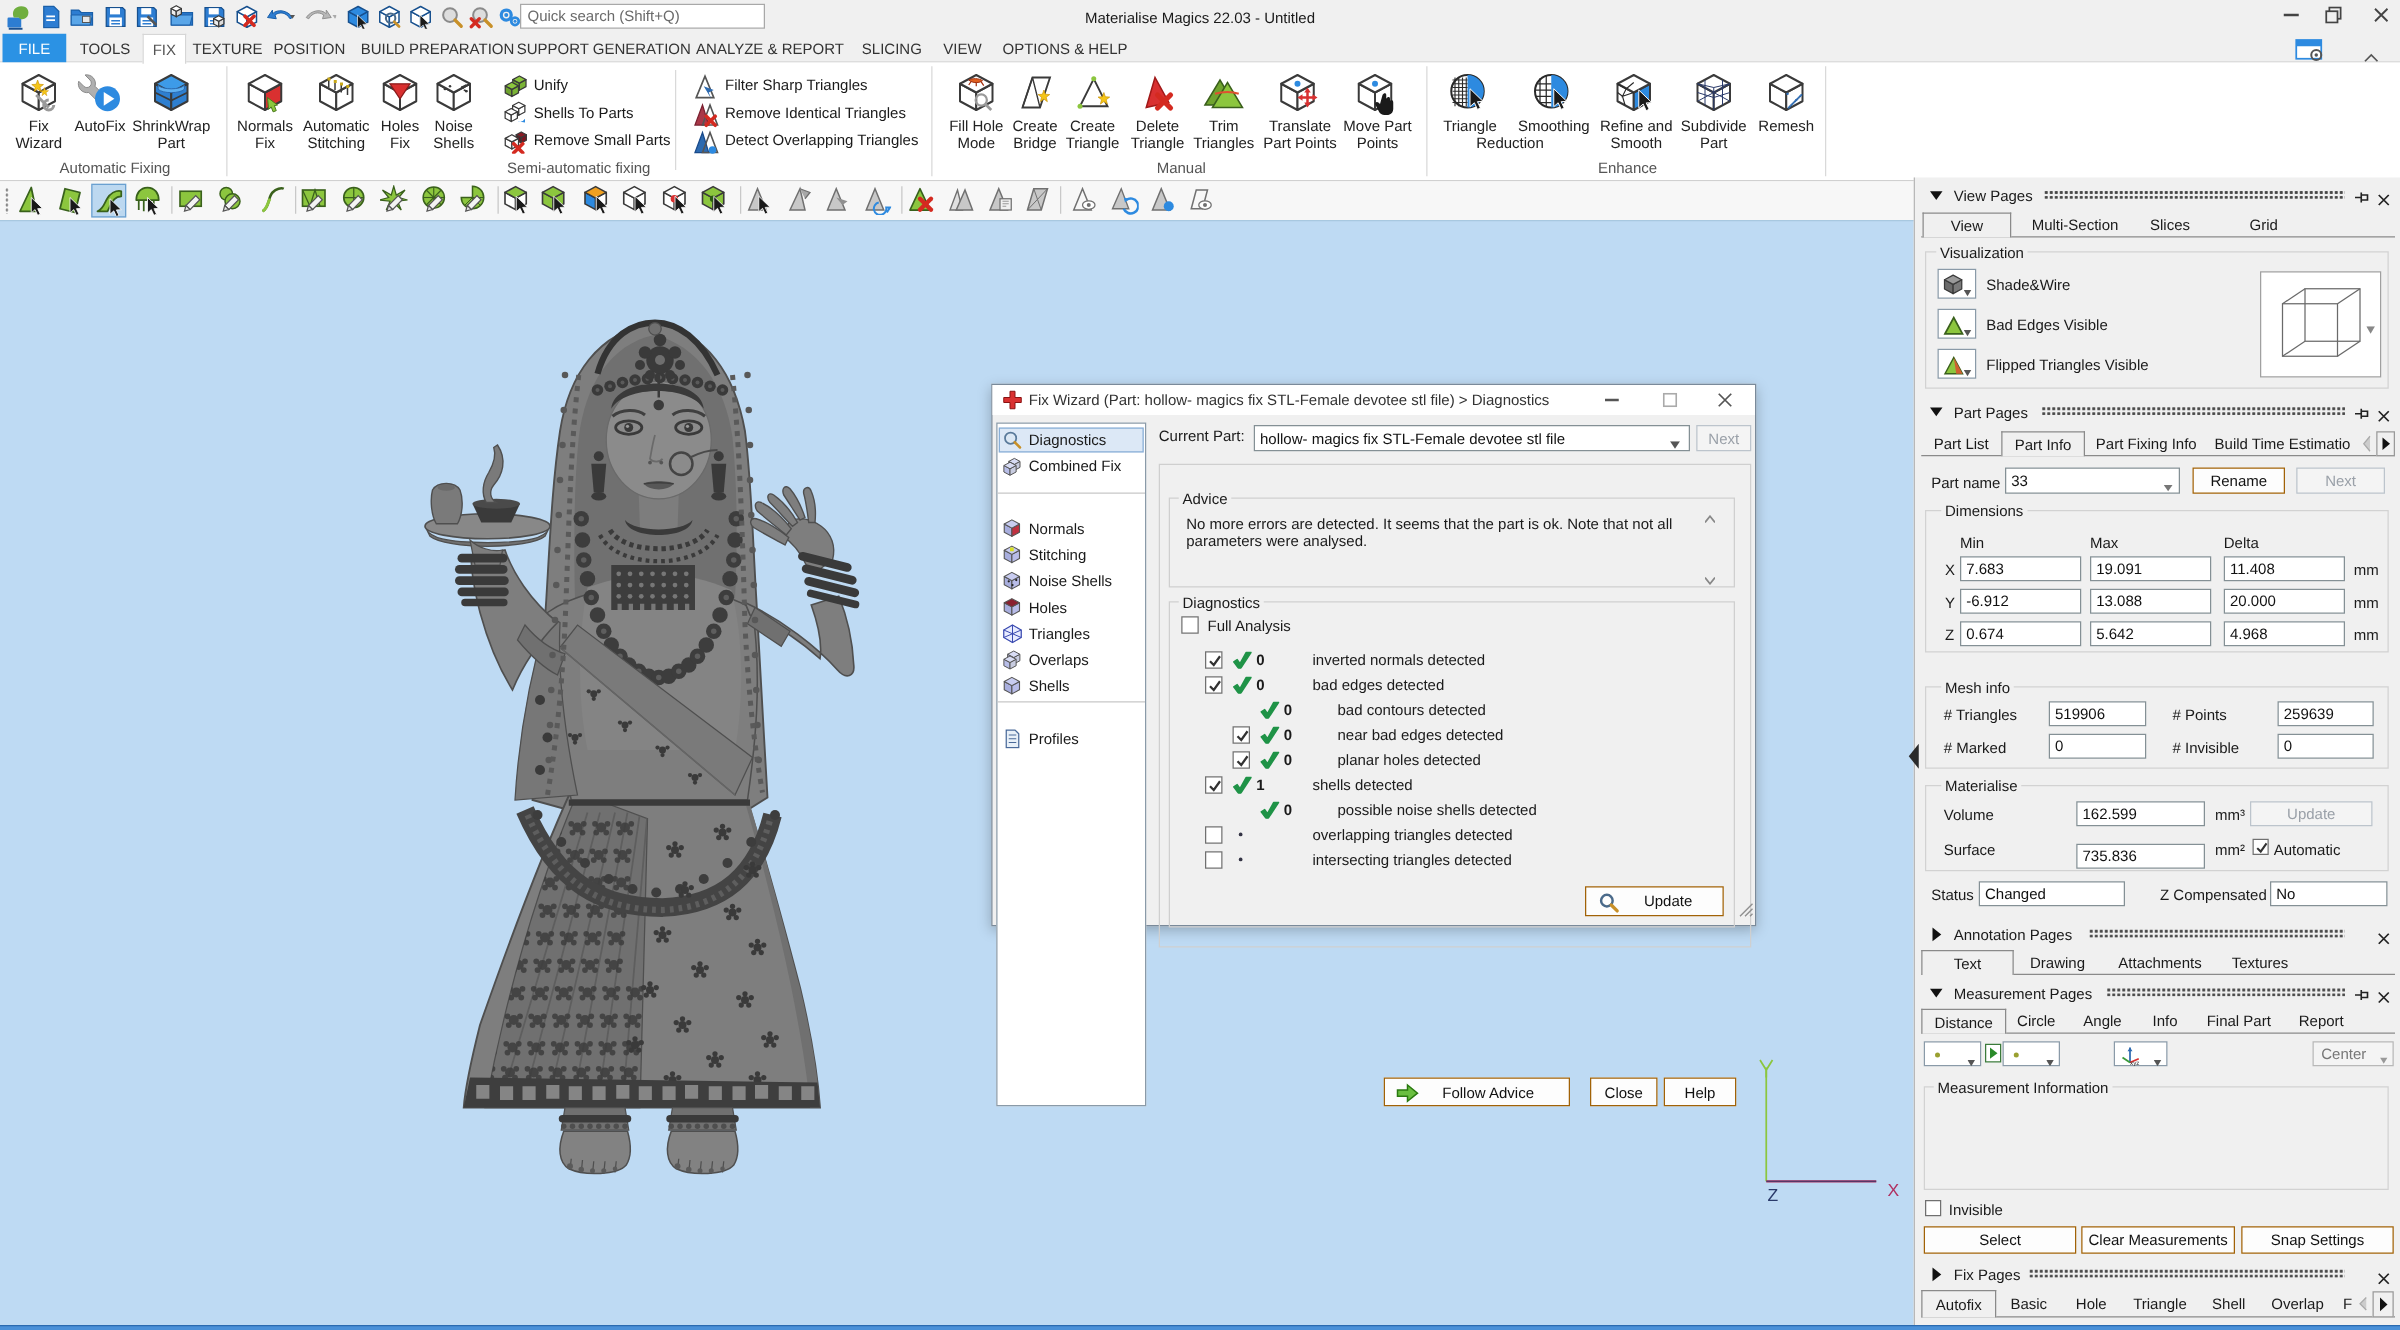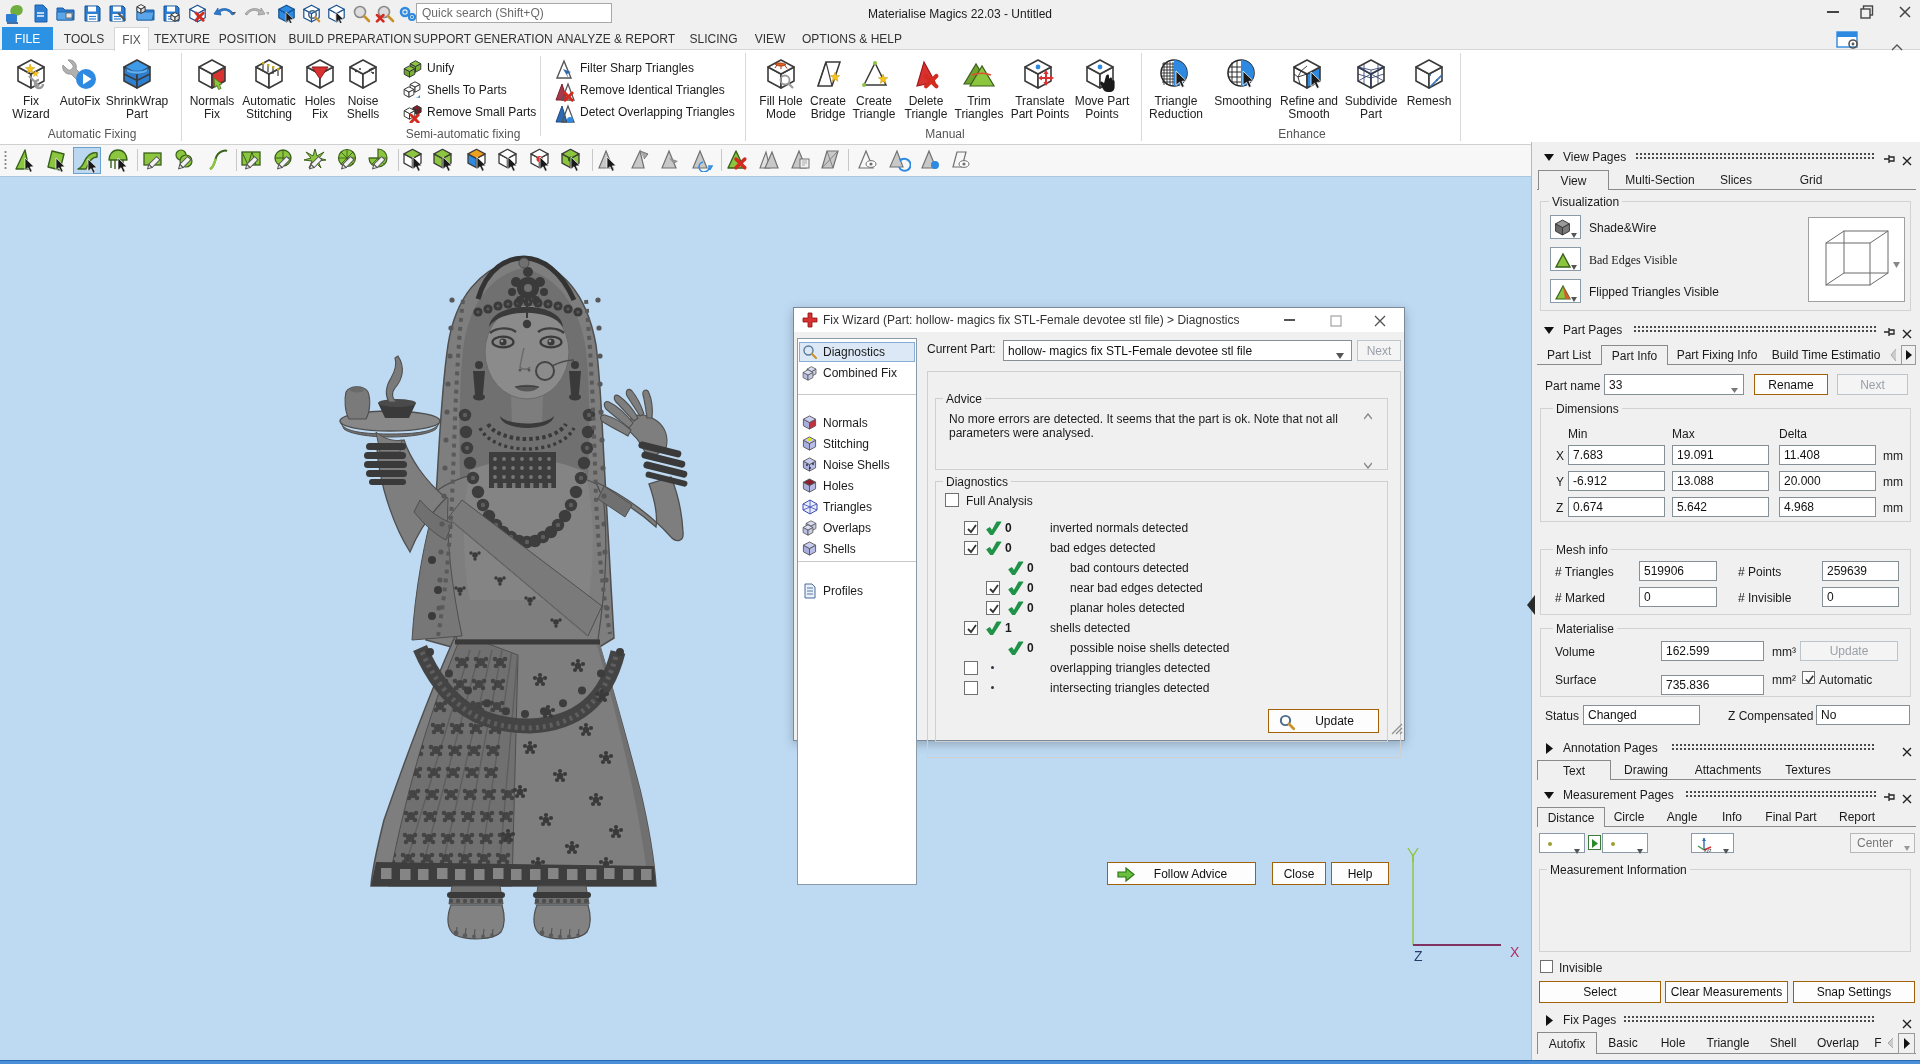--- a/index.html
+++ b/index.html
@@ -382,21 +382,21 @@
         <line x1="4" y1="9" x2="16" y2="9"></line>
         <line x1="4" y1="12" x2="16" y2="12"></line>
         <line x1="4" y1="15" x2="16" y2="15"></line>
         <line x1="4" y1="18" x2="16" y2="18"></line>
         <line x1="4" y1="21" x2="16" y2="21"></line>
         <line x1="4" y1="24" x2="16" y2="24"></line>
       </g>
       <path transform="translate(18,13) scale(1.1)" d="M0,0 L0,13 L3.2,10.2 L5.4,15 L7.6,14 L5.4,9.4 L9.5,9.2 Z" fill="#1a1a1a" stroke="#fff" stroke-width="0.7"></path>
     </svg></div>
 <div class="riblbl" style="left:1176px;top:95px;">Triangle</div>
-<div class="riblbl" style="left:1176px;top:108px;">Reduction</div>
+<div class="riblbl" style="left:1208px;top:108px;">Reduction</div>
 <div class="ab" style="left:1225px;top:58px;"><svg width="36" height="34" viewBox="0 0 36 34" style="">
       <circle cx="16" cy="15" r="13" fill="#fff" stroke="#2a2a2a" stroke-width="1.6"></circle>
       <path d="M16,2 a13,13 0 0,1 0,26 Z" fill="#2d8ae0"></path>
       <g stroke="#2a2a2a" stroke-width="1">
         <line x1="5" y1="9" x2="16" y2="9"></line>
         <line x1="3.2" y1="14" x2="16" y2="14"></line>
         <line x1="3.5" y1="19" x2="16" y2="19"></line>
         <line x1="6" y1="24" x2="16" y2="24"></line>
         <line x1="7" y1="4.5" x2="7" y2="24"></line>
         <line x1="12" y1="2.6" x2="12" y2="27.5"></line>
@@ -1730,21 +1730,21 @@
 <div class="ab" style="left:1550px;top:247px;width:31px;height:24px;background:#fff;border:1px solid #8a9aa8;">
     <div class="ab" style="left:1px;top:1px;"><svg width="22" height="22" viewBox="0 0 22 22" style="">
         <g transform="translate(2,2)">
           <path d="M2,16 L9,3 L16,16 Z" fill="#8cc63e" stroke="#3a611c" stroke-width="1.4"></path>
         </g>
       </svg></div>
     <div class="ab" style="right:2px;top:9px;"><svg width="7" height="6" viewBox="0 0 7 6" style="">
         <path d="M0,0 L6,0 L3,5 Z" fill="#555"></path>
       </svg></div>
   </div>
-<div class="txt" style="left:1589px;top:253px;font-size:12px;font-family:Liberation Serif, serif;">Bad Edges Visible</div>
+<div class="txt" style="left:1589px;top:253px;font-size:12px;">Bad Edges Visible</div>
 <div class="ab" style="left:1550px;top:279px;width:31px;height:24px;background:#fff;border:1px solid #8a9aa8;">
     <div class="ab" style="left:1px;top:1px;"><svg width="22" height="22" viewBox="0 0 22 22" style="">
         <g transform="translate(2,2)">
           <path d="M2,16 L9,3 L16,16 Z" fill="#8cc63e" stroke="#3a611c" stroke-width="1.2"></path>
           <path d="M9,3 L16,16 L11,16 Z" fill="#d06030"></path>
         </g>
       </svg></div>
     <div class="ab" style="right:2px;top:9px;"><svg width="7" height="6" viewBox="0 0 7 6" style="">
         <path d="M0,0 L6,0 L3,5 Z" fill="#555"></path>
       </svg></div>

